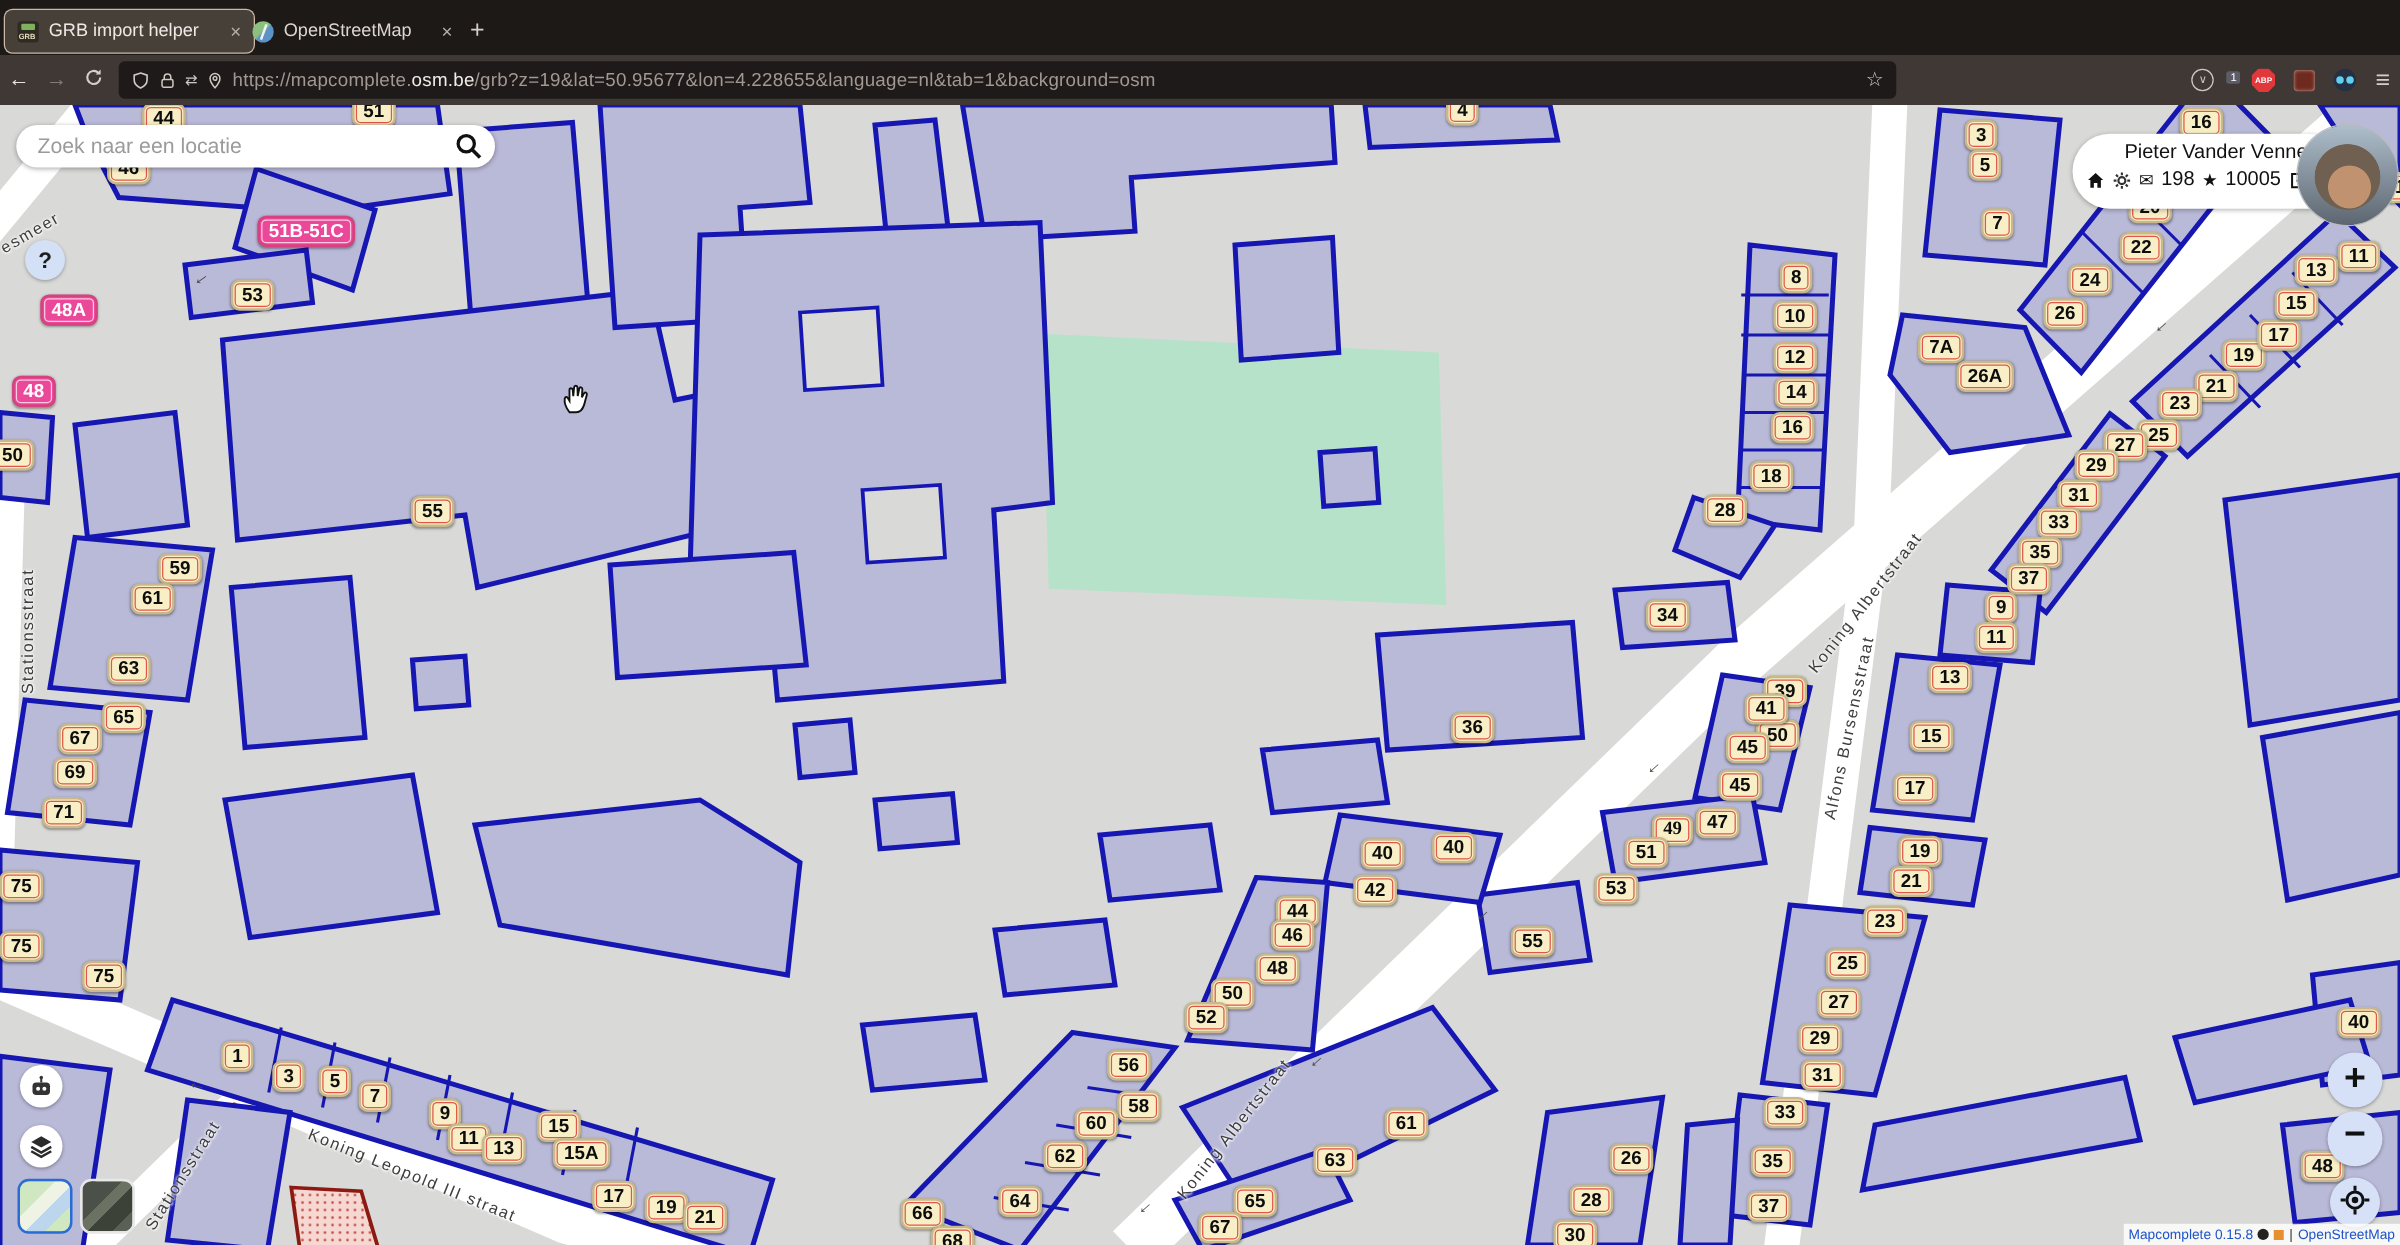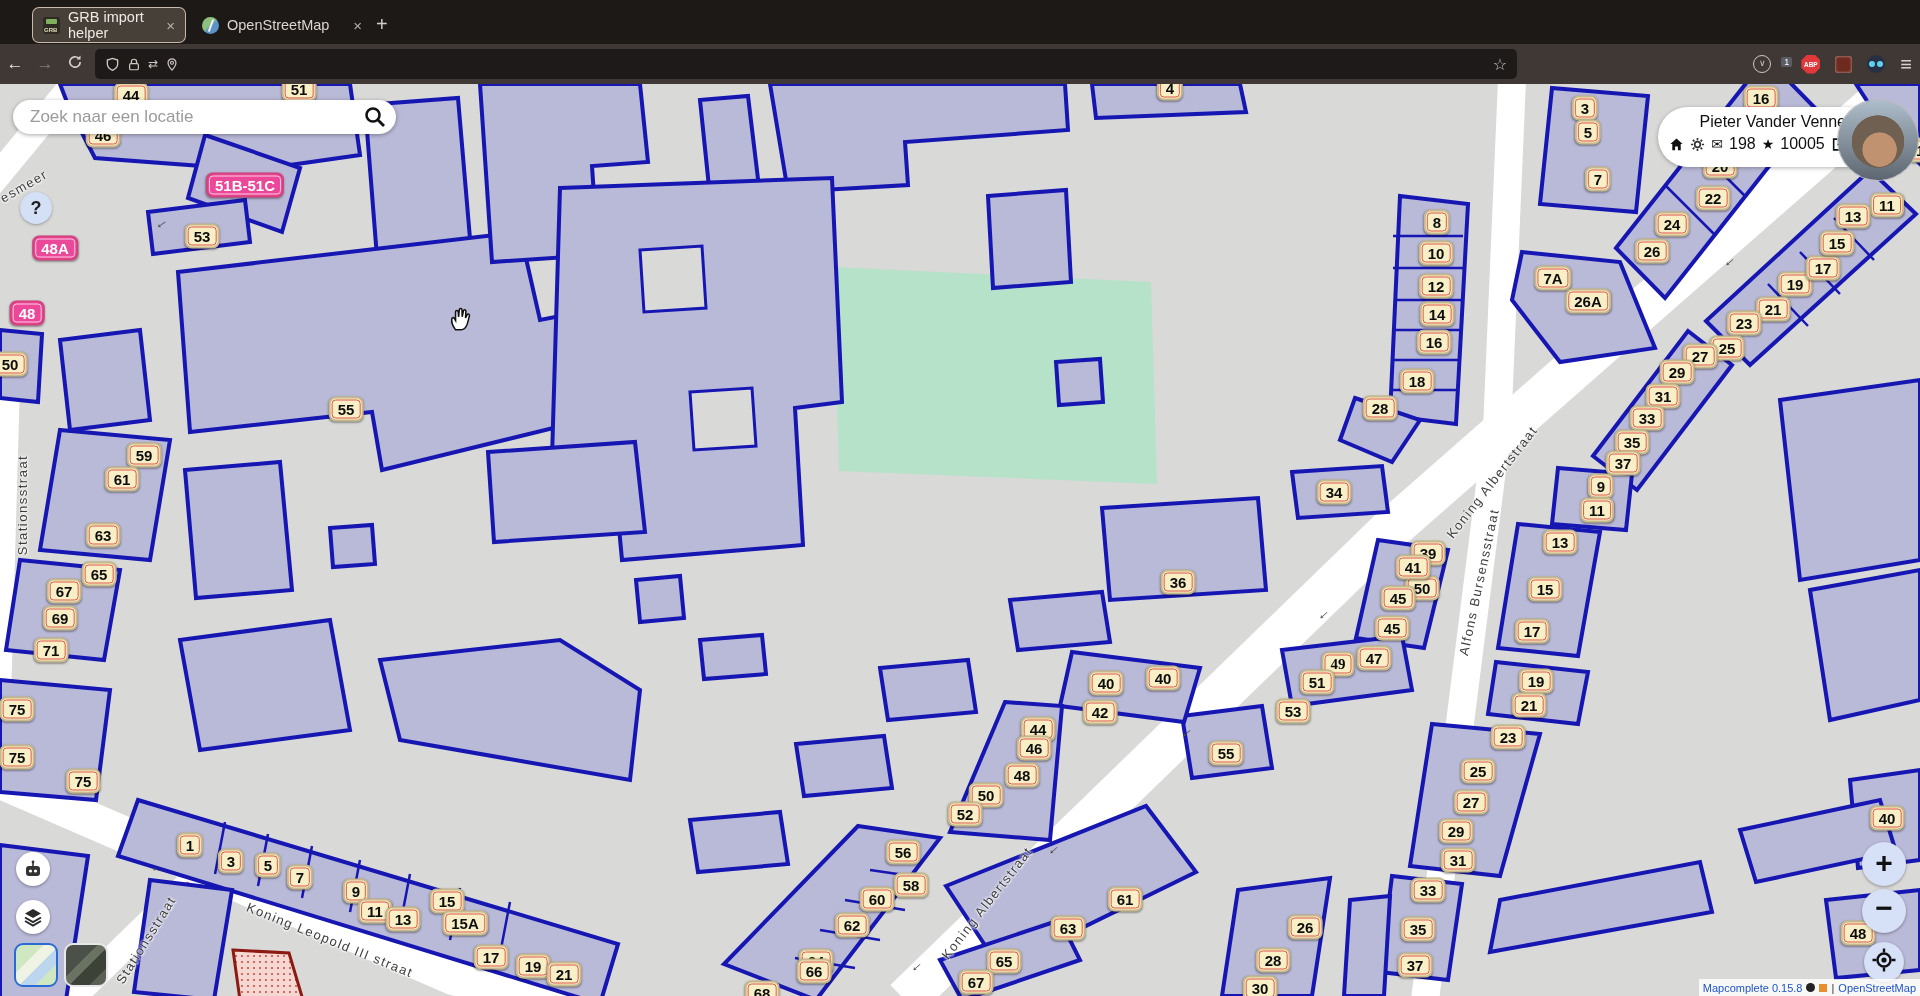--- a/index.html
+++ b/index.html
@@ -2,21 +2,21 @@
 <html><head>
 <meta charset="utf-8">
 <style>
   html,body{margin:0;padding:0;}
   body{width:1920px;height:996px;overflow:hidden;position:relative;background:#d9d9d8;
        font-family:"Liberation Sans",sans-serif;}
   
   #tabbar{position:absolute;top:0;left:0;width:1920px;height:44px;background:#1c1917;z-index:20;}
   .tab{position:absolute;top:8px;height:34px;border-radius:6px;display:flex;align-items:center;
        gap:8px;padding:0 10px;color:#efe9e5;font-size:14.5px;box-sizing:border-box;cursor:default;}
-  .tab.active{left:4px;width:152px;background:#474039;box-shadow:0 0 0 1px #cdb9a9;margin-left:29px;}
+  .tab.active{left:4px;width:199px;background:#474039;box-shadow:0 0 0 1px #cdb9a9;}
   .tab.inactive{left:192px;width:180px;color:#ddd5d0;}
   .tab .close{margin-left:auto;color:#b7aea8;font-size:15px;}
   .fav{width:17px;height:17px;border-radius:3px;flex:0 0 17px;position:relative;}
   .fav.grb{background:#2e2a24;}
   .fav.grb:before{content:"";position:absolute;left:3px;top:2px;width:11px;height:5px;background:#7fb15c;border-radius:1px;}
   .fav.grb:after{content:"GRB";position:absolute;left:1px;bottom:1px;font-size:6px;color:#e8dfb9;font-weight:bold;}
   .fav.osm{border-radius:50%;background:linear-gradient(135deg,#8cc07e 0 45%,#5b93c9 55%);}
   .fav.osm:before{content:"";position:absolute;left:8px;top:2px;width:1.5px;height:13px;background:#f2f2f2;transform:rotate(20deg);}
   #newtab{position:absolute;left:376px;top:10px;color:#d5cdc8;font-size:20px;line-height:28px;}
   #toolbar{position:absolute;top:44px;left:0;width:1920px;height:40px;background:#3f3835;z-index:20;
@@ -130,20 +130,21 @@
     </svg>
     <svg width="14" height="15" viewBox="0 0 16 16">
       <rect x="3" y="7" width="10" height="7" rx="1.5" fill="none" stroke="#cfc7c2" stroke-width="1.4"></rect>
       <path d="M5 7V5a3 3 0 0 1 6 0v2" fill="none" stroke="#cfc7c2" stroke-width="1.4"></path>
     </svg>
     <span style="color:#cfc7c2;font-size:12px">⇄</span>
     <svg width="14" height="15" viewBox="0 0 16 16">
       <path d="M8 1.5a4.5 4.5 0 0 1 4.5 4.5C12.5 9.5 8 14.5 8 14.5S3.5 9.5 3.5 6A4.5 4.5 0 0 1 8 1.5z" fill="none" stroke="#cfc7c2" stroke-width="1.4"></path>
       <circle cx="8" cy="6" r="1.7" fill="none" stroke="#cfc7c2" stroke-width="1.3"></circle>
     </svg>
+    <span class="urltxt"><span>https://mapcomplete.</span><span class="domain">osm.be</span><span>/grb?z=19&amp;lat=50.95677&amp;lon=4.228655&amp;language=nl&amp;tab=1&amp;background=osm</span></span>
     <span id="bookmark-star">☆</span>
   </div>
   <div id="tb-right">
     <span class="pocket">∨</span>
     <span class="exticon">
       <span class="ext-green"></span>
       <span class="ext-badge">1</span>
     </span>
     <span class="ext-abp">ABP</span>
     <span class="ext-dark"></span>
@@ -536,21 +537,21 @@
       </div>
       <div class="hn" style="left: 877px; top: 815px;">
         <span class="hn-in">60</span>
       </div>
       <div class="hn" style="left: 852px; top: 841px;">
         <span class="hn-in">62</span>
       </div>
       <div class="hn" style="left: 816px; top: 877px;">
         <span class="hn-in">64</span>
       </div>
-      <div class="hn" style="left: 814px; top: 887px;">
+      <div class="hn" style="left: 738px; top: 887px;">
         <span class="hn-in">66</span>
       </div>
       <div class="hn" style="left: 762px; top: 909px;">
         <span class="hn-in">68</span>
       </div>
       <div class="hn" style="left: 1125px; top: 815px;">
         <span class="hn-in">61</span>
       </div>
       <div class="hn" style="left: 1068px; top: 844px;">
         <span class="hn-in">63</span>

